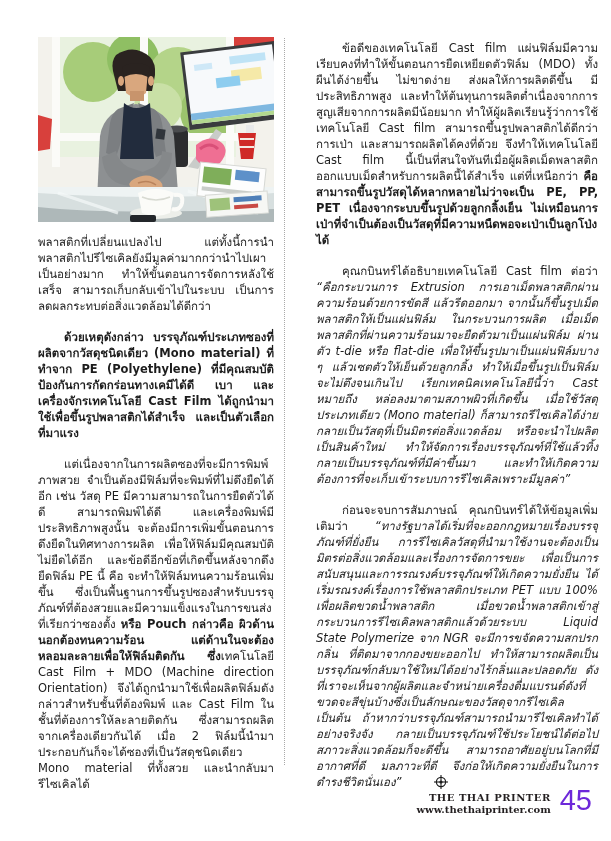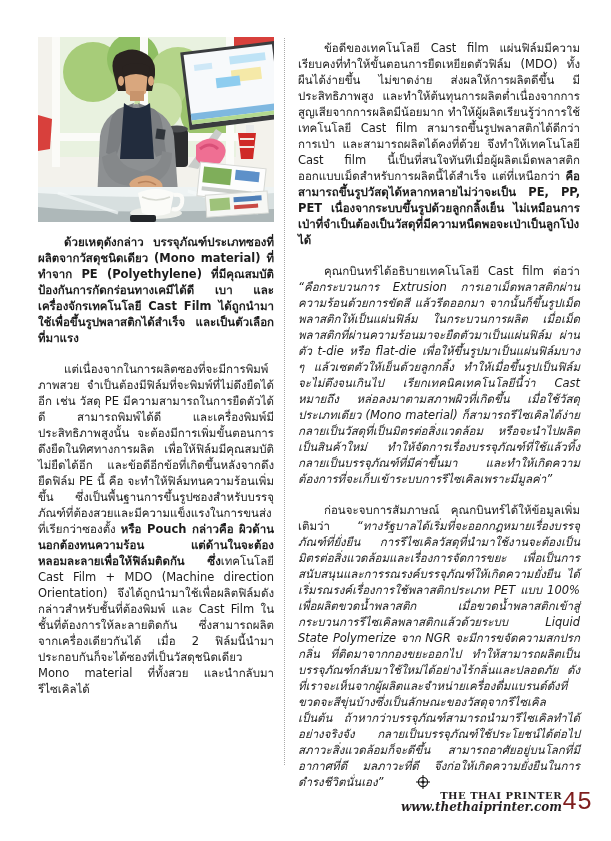--- a/index.html
+++ b/index.html
@@ -8,37 +8,37 @@
     font-family:"DejaVu Sans","Liberation Sans",sans-serif;
     color:#1c1c1c;overflow:hidden;
   }
   .page{position:absolute;inset:0;background:#ffffff;}
   
   .photo{position:absolute;left:38px;top:37px;width:236px;height:185px;overflow:hidden;background:#eef0ea;}
   .photo svg{display:block;}
   
   .col{position:absolute;text-align:justify;font-size:11.5px;line-height:16px;letter-spacing:0;}
   .col-left{left:38px;top:234px;width:236px;}
-  .col-right{left:298px;top:40px;width:282px;}
+  .col-right{left:316px;top:40px;width:282px;}
   .col p{margin:0 0 15px 0;}
   .col p.indent{text-indent:26px;}
   .run{overflow-wrap:anywhere;}
   .run.bold{font-weight:700;}
   .run.italic{font-style:italic;margin-top:32px;}
   .run.bold-italic{font-weight:400;font-style:italic;}
   
   .divider{position:absolute;left:284px;top:38px;height:727px;width:0;border-left:1px dotted #a9a9a9;}
   
   .endmark{display:inline-block;vertical-align:-3px;margin-left:6px;}
   
-  .footer{position:absolute;right:19px;bottom:26px;display:flex;align-items:flex-end;}
+  .footer{position:absolute;right:19px;bottom:26px;display:flex;align-items:flex-end;gap:9px;}
   .footer .mag{display:flex;flex-direction:column;align-items:flex-end;line-height:1.15;}
   .footer .mag .name{font-family:"DejaVu Serif","Liberation Serif",serif;font-weight:700;font-size:10px;letter-spacing:.5px;color:#231f20;}
-  .footer .mag .site{font-family:"DejaVu Serif","Liberation Serif",serif;font-weight:700;font-size:12px;color:#231f20;font-style:italic;}
-  .footer .pageno{font-family:Liberation Mono, monospace;font-size:25px;font-weight:400;color:#7f1d1d;line-height:1;}
+  .footer .mag .site{font-family:"DejaVu Serif","Liberation Serif",serif;font-weight:700;font-size:10px;color:#231f20;}
+  .footer .pageno{font-family:Liberation Sans, sans-serif;font-size:29px;font-weight:400;color:#6d28d9;line-height:1;}
 </style>
 </head>
 <body>
 
 <div class="page">
 
   <div class="photo">
     <svg width="236" height="185" viewBox="0 0 236 185" xmlns="http://www.w3.org/2000/svg">
 
       <rect x="0" y="0" width="236" height="185" fill="#f3f2ec"></rect>
@@ -127,20 +127,21 @@
 
       <rect x="92" y="178" width="26" height="7" rx="2" fill="#23262a"></rect>
 
       <path d="M0 78 l14 4 -2 30 -12 2 Z" fill="#d8403c"></path>
     </svg>
   </div>
 
   <div class="divider"></div>
 
   <div class="col col-left">
+    <p><span class="run regular">พลาสติกที่เปลี่ยนแปลงไป แต่ทั้งนี้การนำพลาสติกไปรีไซเคิลยังมีมูลค่ามากกว่านำไปเผาเป็นอย่างมาก ทำให้ขั้นตอนการจัดการหลังใช้เสร็จ สามารถเก็บกลับเข้าไปในระบบ เป็นการลดผลกระทบต่อสิ่งแวดล้อมได้ดีกว่า</span></p>
     <p class="indent"><span class="run bold">ด้วยเหตุดังกล่าว บรรจุภัณฑ์ประเภทซองที่ผลิตจากวัสดุชนิดเดียว (Mono material) ที่ทำจาก PE (Polyethylene) ที่มีคุณสมบัติป้องกันการกัดกร่อนทางเคมีได้ดี เบา และเครื่องจักรเทคโนโลยี Cast Film ได้ถูกนำมาใช้เพื่อขึ้นรูปพลาสติกได้สำเร็จ และเป็นตัวเลือกที่มาแรง</span></p>
     <p class="indent"><span class="run regular">แต่เนื่องจากในการผลิตซองที่จะมีการพิมพ์ภาพสวย จำเป็นต้องมีฟิล์มที่จะพิมพ์ที่ไม่ดึงยืดได้อีก เช่น วัสดุ PE มีความสามารถในการยืดตัวได้ดี สามารถพิมพ์ได้ดี และเครื่องพิมพ์มีประสิทธิภาพสูงนั้น จะต้องมีการเพิ่มขั้นตอนการดึงยืดในทิศทางการผลิต เพื่อให้ฟิล์มมีคุณสมบัติไม่ยืดได้อีก และข้อดีอีกข้อที่เกิดขึ้นหลังจากดึงยืดฟิล์ม PE นี้ คือ จะทำให้ฟิล์มทนความร้อนเพิ่มขึ้น ซึ่งเป็นพื้นฐานการขึ้นรูปซองสำหรับบรรจุภัณฑ์ที่ต้องสวยและมีความแข็งแรงในการขนส่ง ที่เรียกว่าซองตั้ง </span><span class="run bold">หรือ Pouch กล่าวคือ ผิวด้านนอกต้องทนความร้อน แต่ด้านในจะต้องหลอมละลายเพื่อให้ฟิล์มติดกัน ซึ่ง</span><span class="run regular">เทคโนโลยี Cast Film + MDO (Machine direction Orientation) จึงได้ถูกนำมาใช้เพื่อผลิตฟิล์มดังกล่าวสำหรับชั้นที่ต้องพิมพ์ และ Cast Film ในชั้นที่ต้องการให้ละลายติดกัน ซึ่งสามารถผลิตจากเครื่องเดียวกันได้ เมื่อ 2 ฟิล์มนี้นำมาประกอบกันก็จะได้ซองที่เป็นวัสดุชนิดเดียว Mono material ที่ทั้งสวย และนำกลับมารีไซเคิลได้</span></p>
   </div>
 
   <div class="col col-right">
     <p class="indent"><span class="run regular">ข้อดีของเทคโนโลยี Cast film แผ่นฟิล์มมีความเรียบคงที่ทำให้ขั้นตอนการยืดเหยียดตัวฟิล์ม (MDO) ทั้งผืนได้ง่ายขึ้น ไม่ขาดง่าย ส่งผลให้การผลิตดีขึ้น มีประสิทธิภาพสูง และทำให้ต้นทุนการผลิตต่ำเนื่องจากการสูญเสียจากการผลิตมีน้อยมาก ทำให้ผู้ผลิตเรียนรู้ว่าการใช้เทคโนโลยี Cast film สามารถขึ้นรูปพลาสติกได้ดีกว่าการเป่า และสามารถผลิตได้คงที่ด้วย จึงทำให้เทคโนโลยี Cast film นี้เป็นที่สนใจทันทีเมื่อผู้ผลิตเม็ดพลาสติกออกแบบเม็ดสำหรับการผลิตนี้ได้สำเร็จ แต่ที่เหนือกว่า </span><span class="run bold">คือ สามารถขึ้นรูปวัสดุได้หลากหลายไม่ว่าจะเป็น PE, PP, PET เนื่องจากระบบขึ้นรูปด้วยลูกกลิ้งเย็น ไม่เหมือนการเป่าที่จำเป็นต้องเป็นวัสดุที่มีความหนืดพอจะเป่าเป็นลูกโป่งได้</span></p>
     <p class="indent"><span class="run regular">คุณกบินทร์ได้อธิบายเทคโนโลยี Cast film ต่อว่า </span><span class="run italic">“คือกระบวนการ Extrusion การเอาเม็ดพลาสติกผ่านความร้อนด้วยการขัดสี แล้วรีดออกมา จากนั้นก็ขึ้นรูปเม็ดพลาสติกให้เป็นแผ่นฟิล์ม ในกระบวนการผลิต เมื่อเม็ดพลาสติกที่ผ่านความร้อนมาจะยืดตัวมาเป็นแผ่นฟิล์ม ผ่านตัว t-die หรือ flat-die เพื่อให้ขึ้นรูปมาเป็นแผ่นฟิล์มบาง ๆ แล้วเซตตัวให้เย็นด้วยลูกกลิ้ง ทำให้เมื่อขึ้นรูปเป็นฟิล์ม จะไม่ตึงจนเกินไป เรียกเทคนิคเทคโนโลยีนี้ว่า Cast หมายถึง หล่อลงมาตามสภาพผิวที่เกิดขึ้น เมื่อใช้วัสดุประเภทเดียว (Mono material) ก็สามารถรีไซเคิลได้ง่าย กลายเป็นวัสดุที่เป็นมิตรต่อสิ่งแวดล้อม หรือจะนำไปผลิตเป็นสินค้าใหม่ ทำให้จัดการเรื่องบรรจุภัณฑ์ที่ใช้แล้วทิ้ง กลายเป็นบรรจุภัณฑ์ที่มีค่าขึ้นมา และทำให้เกิดความต้องการที่จะเก็บเข้าระบบการรีไซเคิลเพราะมีมูลค่า”</span></p>
     <p class="indent"><span class="run regular">ก่อนจะจบการสัมภาษณ์ คุณกบินทร์ได้ให้ข้อมูลเพิ่มเติมว่า </span><span class="run bold-italic">“ทางรัฐบาลได้เริ่มที่จะออกกฎหมายเรื่องบรรจุภัณฑ์ที่ยั่งยืน การรีไซเคิลวัสดุที่นำมาใช้งานจะต้องเป็นมิตรต่อสิ่งแวดล้อมและเรื่องการจัดการขยะ เพื่อเป็นการสนับสนุนและการรณรงค์บรรจุภัณฑ์ให้เกิดความยั่งยืน ได้เริ่มรณรงค์เรื่องการใช้พลาสติกประเภท PET แบบ 100% เพื่อผลิตขวดน้ำพลาสติก เมื่อขวดน้ำพลาสติกเข้าสู่กระบวนการรีไซเคิลพลาสติกแล้วด้วยระบบ Liquid State Polymerize จาก NGR จะมีการขจัดความสกปรก กลิ่น ที่ติดมาจากกองขยะออกไป ทำให้สามารถผลิตเป็นบรรจุภัณฑ์กลับมาใช้ใหม่ได้อย่างไร้กลิ่นและปลอดภัย ดังที่เราจะเห็นจากผู้ผลิตและจำหน่ายเครื่องดื่มแบรนด์ดังที่ขวดจะสีขุ่นบ้างซึ่งเป็นลักษณะของวัสดุจากรีไซเคิล เป็นต้น ถ้าหากว่าบรรจุภัณฑ์สามารถนำมารีไซเคิลทำได้อย่างจริงจัง กลายเป็นบรรจุภัณฑ์ใช้ประโยชน์ได้ต่อไป สภาวะสิ่งแวดล้อมก็จะดีขึ้น สามารถอาศัยอยู่บนโลกที่มีอากาศที่ดี มลภาวะที่ดี จึงก่อให้เกิดความยั่งยืนในการดำรงชีวิตนั่นเอง”</span><span class="endmark"><svg width="14" height="14" viewBox="0 0 14 14">
             <circle cx="7" cy="7" r="4.6" fill="none" stroke="#1c1c1c" stroke-width="1.2"></circle>
             <line x1="7" y1="0" x2="7" y2="14" stroke="#1c1c1c" stroke-width="1.1"></line>

